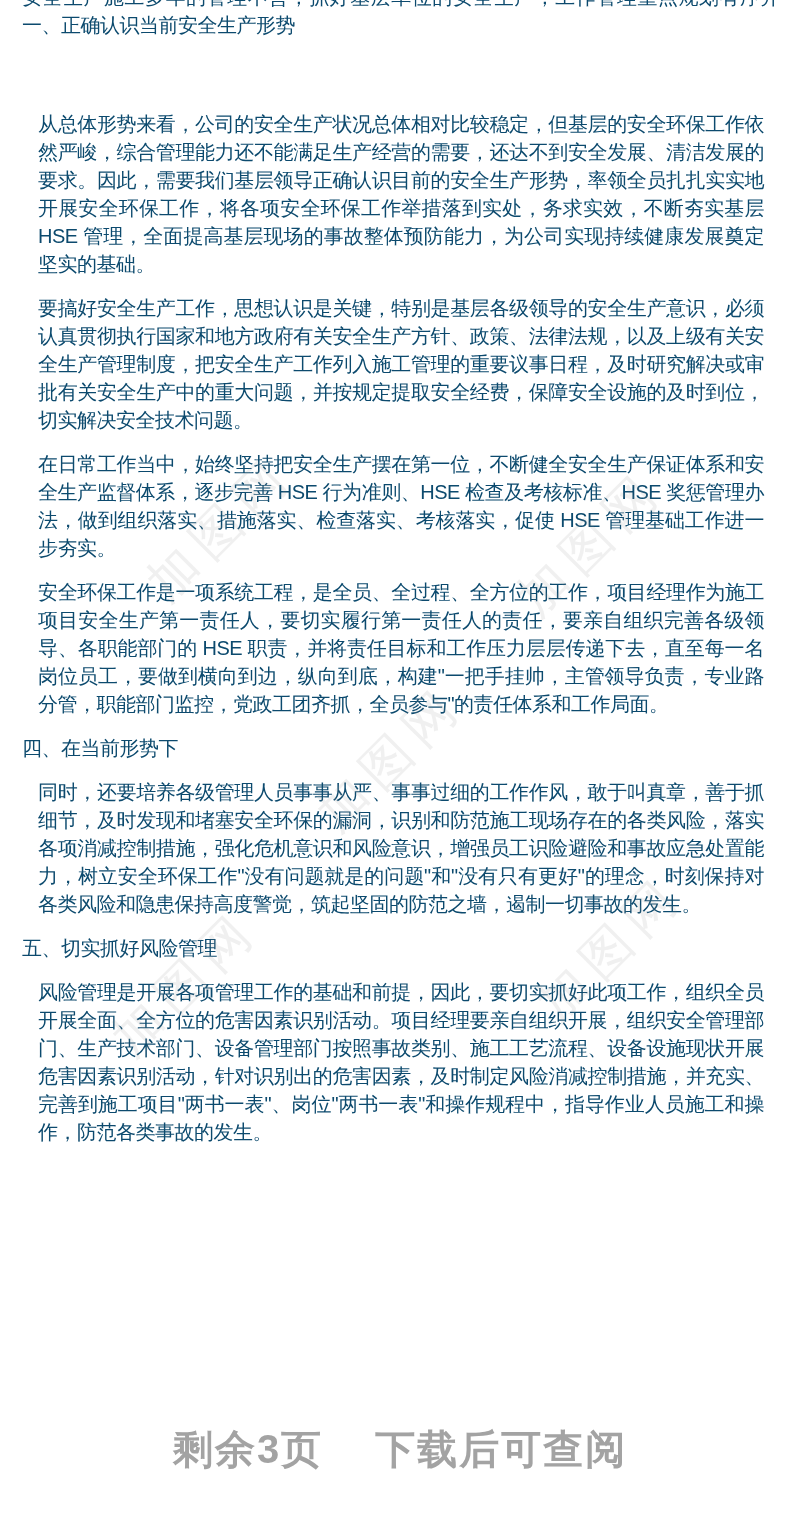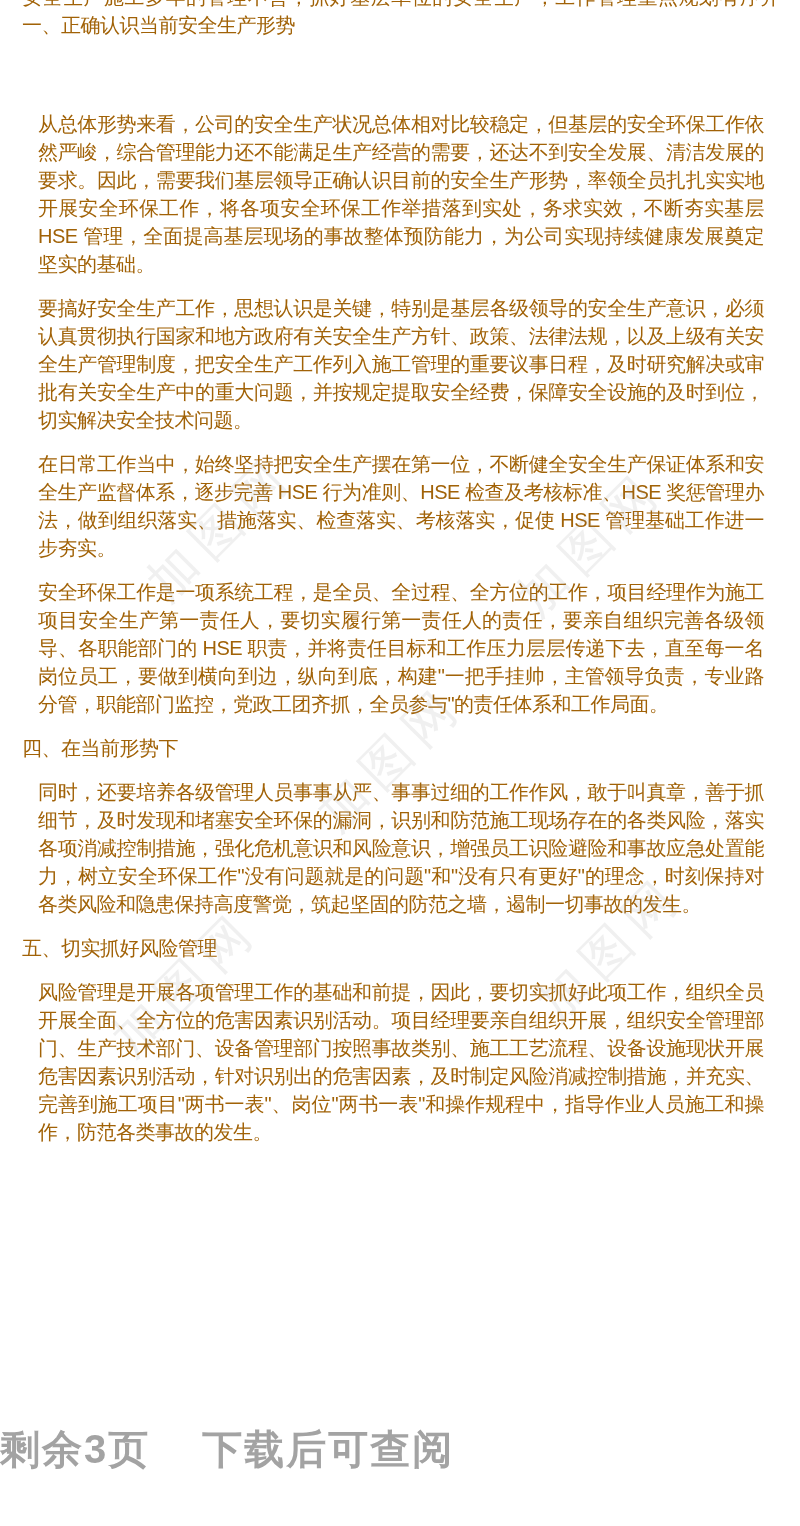--- a/index.html
+++ b/index.html
@@ -20,21 +20,21 @@
     background: #ffffff;
   }
   .doc {
     position: absolute;
     top: 0;
     left: 0;
     width: 758px;
     padding: 0 20px 0 22px;
     max-height: 1345px;
     overflow: hidden;
-    color: #a16207;
+    color: #0c4a6e;
     font-size: 20px;
     line-height: 28px;
     letter-spacing: -0.5px;
     text-align: justify;
     text-justify: inter-character;
   }
   .clip-line {
     height: 11px;
     overflow: hidden;
   }
@@ -65,20 +65,21 @@
   .wm1 { left: 130px; top: 495px; }
   .wm2 { left: 500px; top: 510px; }
   .wm3 { left: 300px; top: 725px; }
   .wm4 { left: 95px;  top: 950px; }
   .wm5 { left: 520px; top: 915px; }
   .footer {
     position: absolute;
     top: 1422px;
     left: 0;
     width: 800px;
+    text-align: center;
     font-size: 40px;
     font-weight: bold;
     color: #a3a3a3;
     letter-spacing: 2px;
     z-index: 3;
   }
   .footer .spacer {
     display: inline-block;
     width: 52px;
   }

